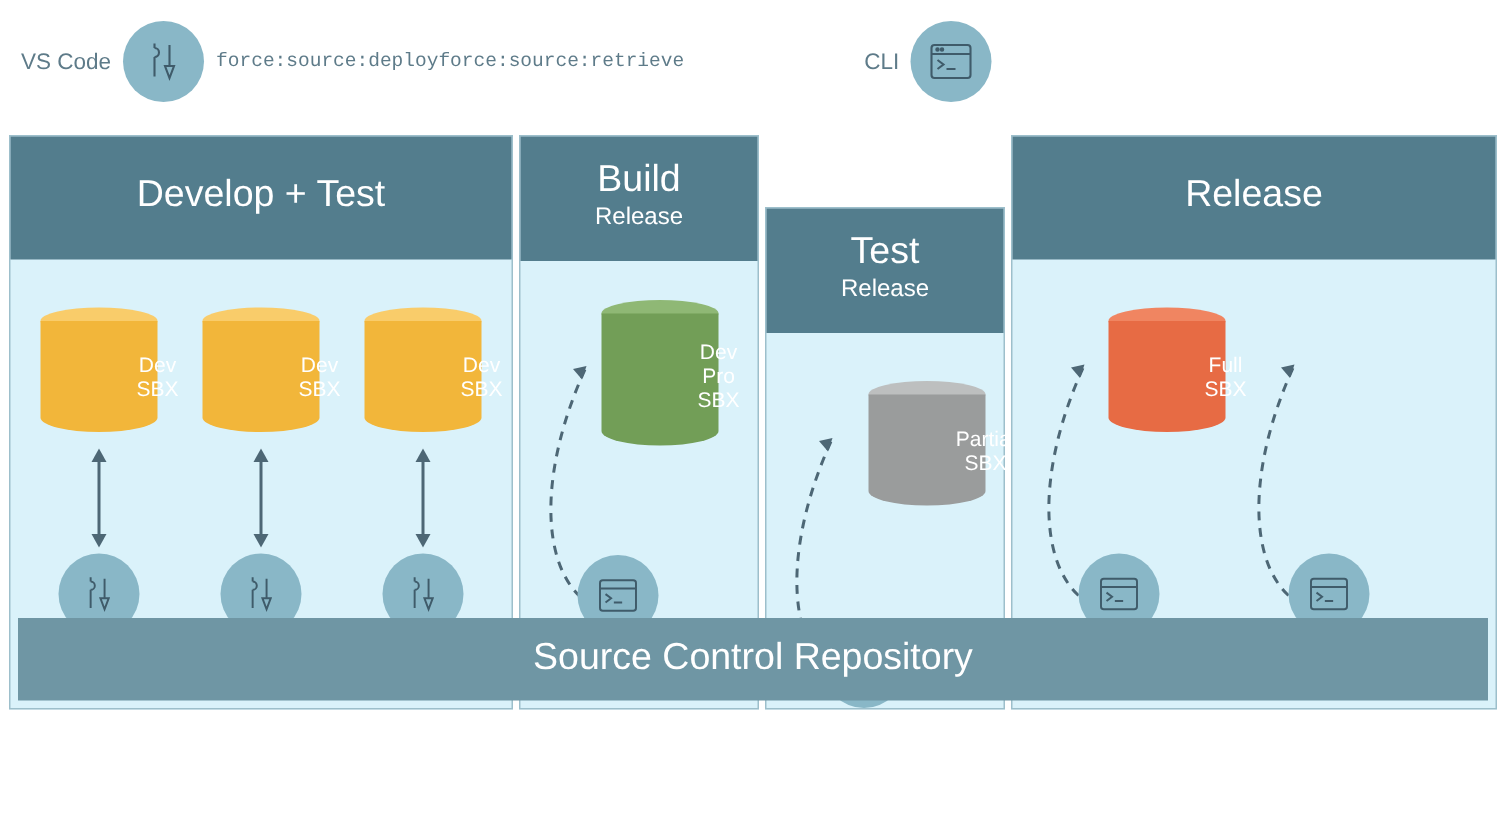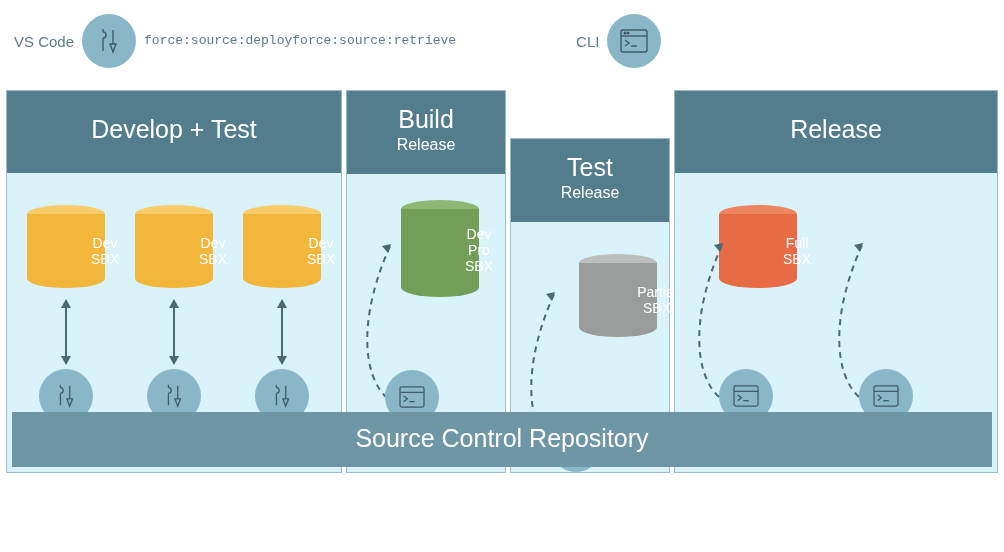--- a/index.html
+++ b/index.html
@@ -301,21 +301,21 @@
           </svg>
       </div>
     </div>
   </div>
 
   <div class="phase phase-4">
     <div class="phase-header">
       <span class="phase-title">Release</span>
     </div>
     <div class="phase-body">
-      <div class="db orange" style="left:44px;top:32px">
+      <div class="db orange" style="left:64px;top:32px">
         <div class="db-top"></div>
           <div class="db-body"></div>
         <span class="db-label">Full
 SBX</span>
       </div>
       <svg class="dash-arrow" style="left:8px;top:50px" width="60" height="180">
         <path d="M36 174 C10 150 8 90 40 20" stroke="#4d6775" stroke-width="2" stroke-dasharray="6 5" fill="none"></path>
         <path d="M40 20 l-9 2 l6 7 z" fill="#4d6775"></path>
       </svg>
       <svg class="dash-arrow" style="left:148px;top:50px" width="60" height="180">

